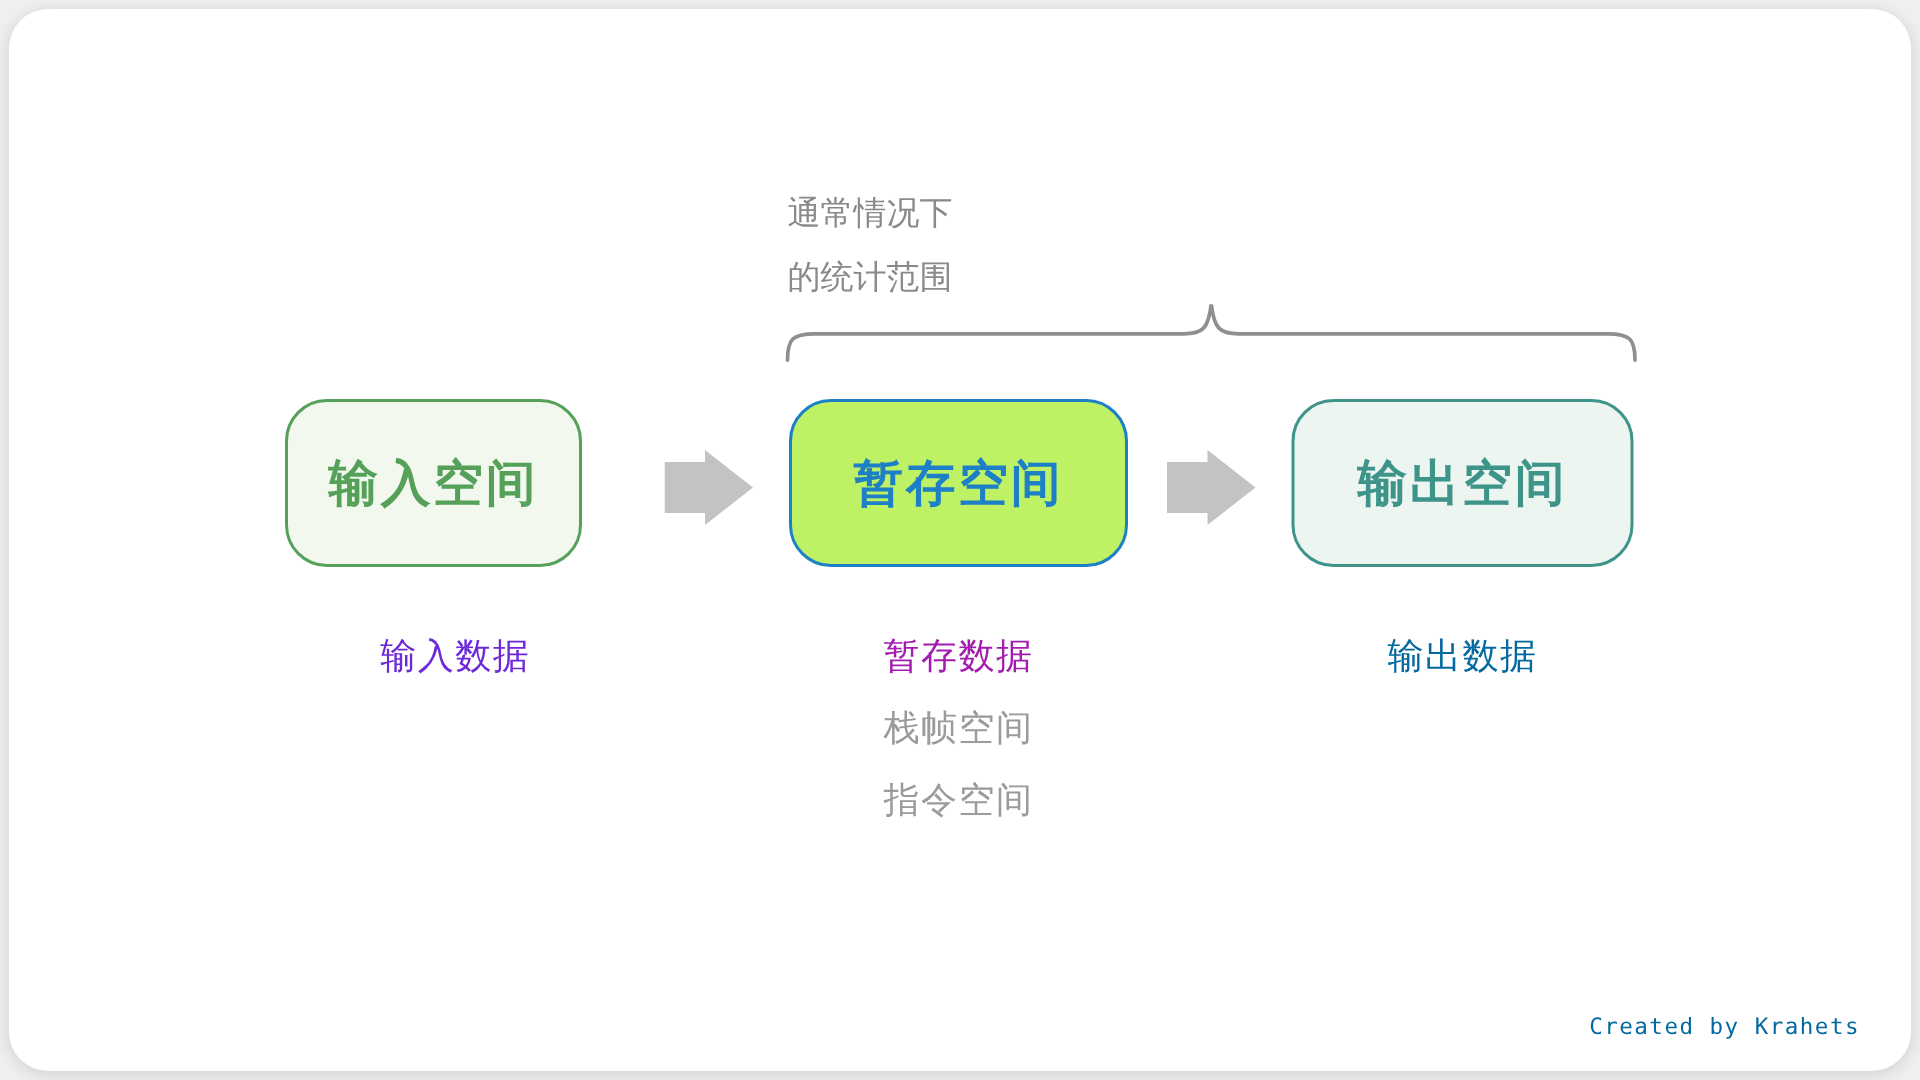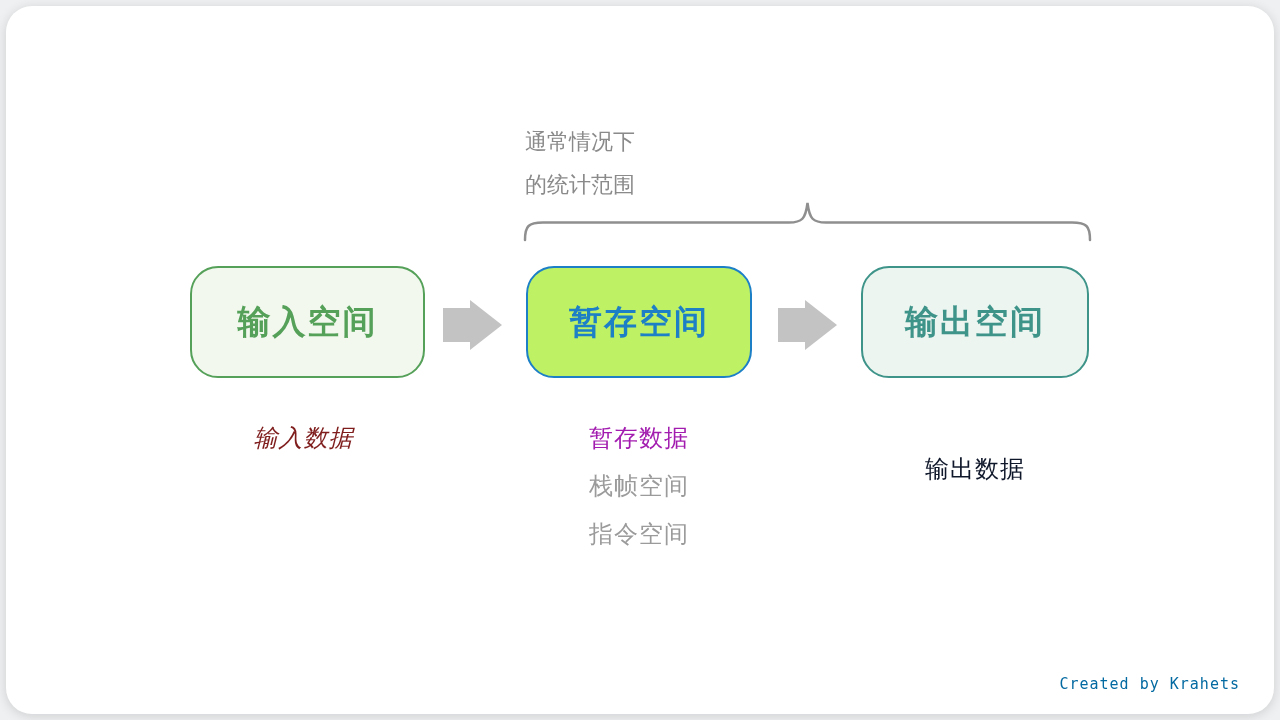--- a/index.html
+++ b/index.html
@@ -44,21 +44,21 @@
     height: 112px;
     border: 2.5px solid;
     border-radius: 28px;
     display: flex;
     align-items: center;
     justify-content: center;
     font-size: 33px;
     font-weight: bold;
     letter-spacing: 2px;
   }
-  .box-input  { left: 190px; width: 235px; }
+  .box-input  { left: 190px; width: 198px; }
   .box-temp   { left: 526px; width: 226px; }
   .box-output { left: 861px; width: 228px; }
   .arrow-svg {
     position: absolute;
     top: 300px;
     width: 59px; height: 50px;
   }
   .arrow-1 { left: 443px; }
   .arrow-2 { left: 778px; }
   .sublabel {
@@ -109,23 +109,23 @@
 </div>
 
 <svg class="arrow-svg arrow-2" viewBox="0 0 59 50">
   <polygon points="0,8 27,8 27,0 59,25 27,50 27,42 0,42" fill="#c3c3c3"></polygon>
 </svg>
 
 <div class="space-box box-output" style="border-color: rgb(63, 148, 138); background-color: rgb(236, 245, 240); color: rgb(63, 148, 138);">
   <span>输出空间</span>
 </div>
 
-<div class="sublabel sub-input" style="color: #7f1d1d; font-style: italic;">输入数据</div>
+<div class="sublabel sub-input" style="color: #6d28d9;">输入数据</div>
 
 <div class="sublabel sub-temp-0" style="color: #a21caf;">暂存数据</div>
 
 <div class="sublabel sub-temp-1" style="color: rgb(155, 155, 155);">栈帧空间</div>
 
 <div class="sublabel sub-temp-2" style="color: rgb(155, 155, 155);">指令空间</div>
 
-<div class="sublabel sub-output" style="color: #0f172a; margin-top: 31px;">输出数据</div>
+<div class="sublabel sub-output" style="color: #0369a1;">输出数据</div>
 
 <div class="credit" style="color: #0369a1;">Created by Krahets</div>
 
 </body></html>

